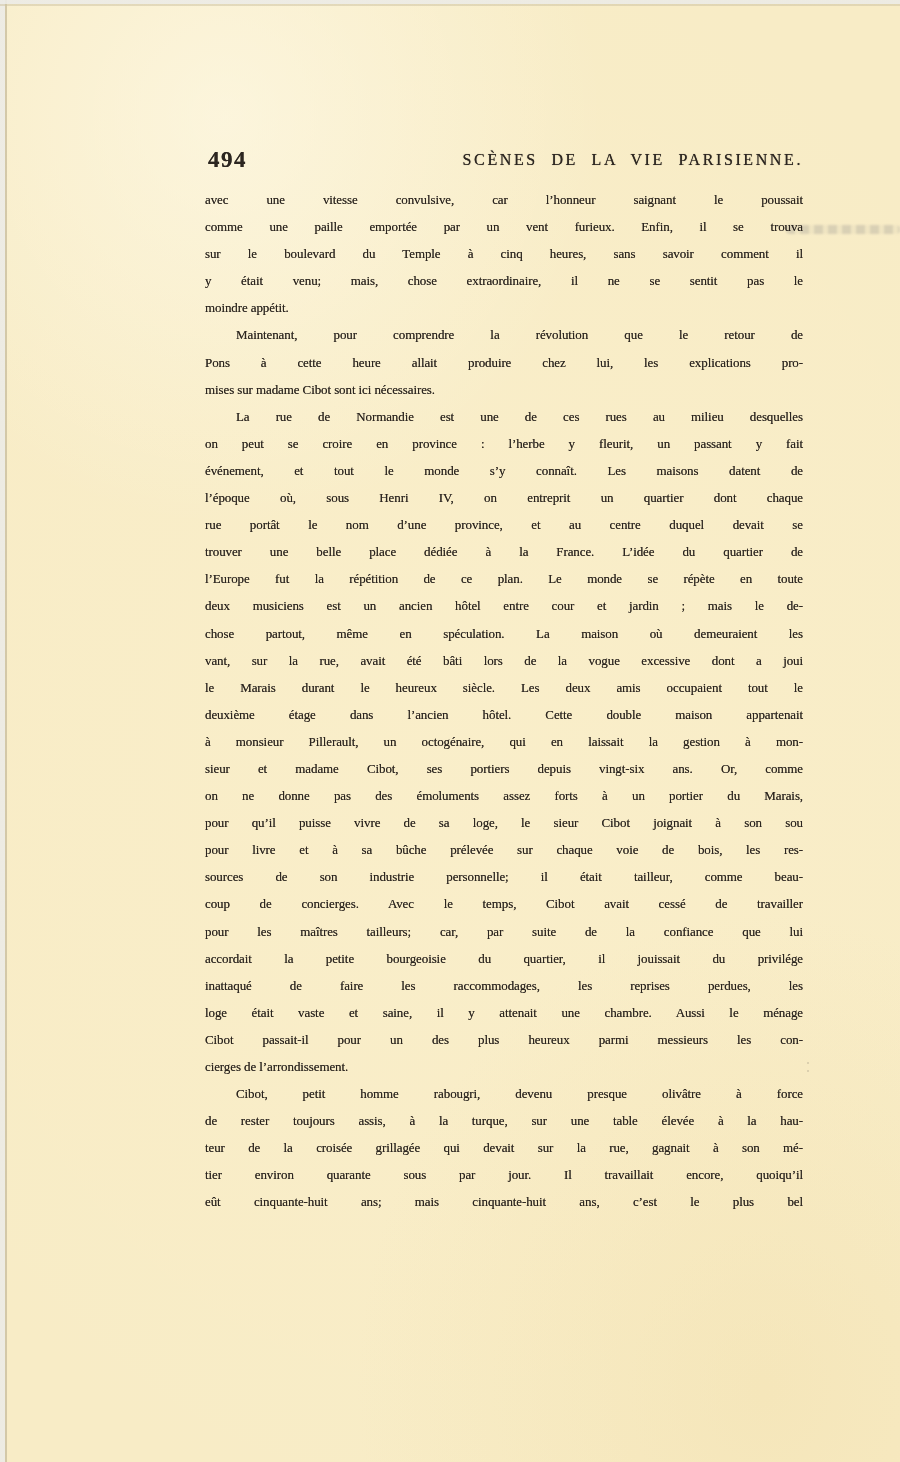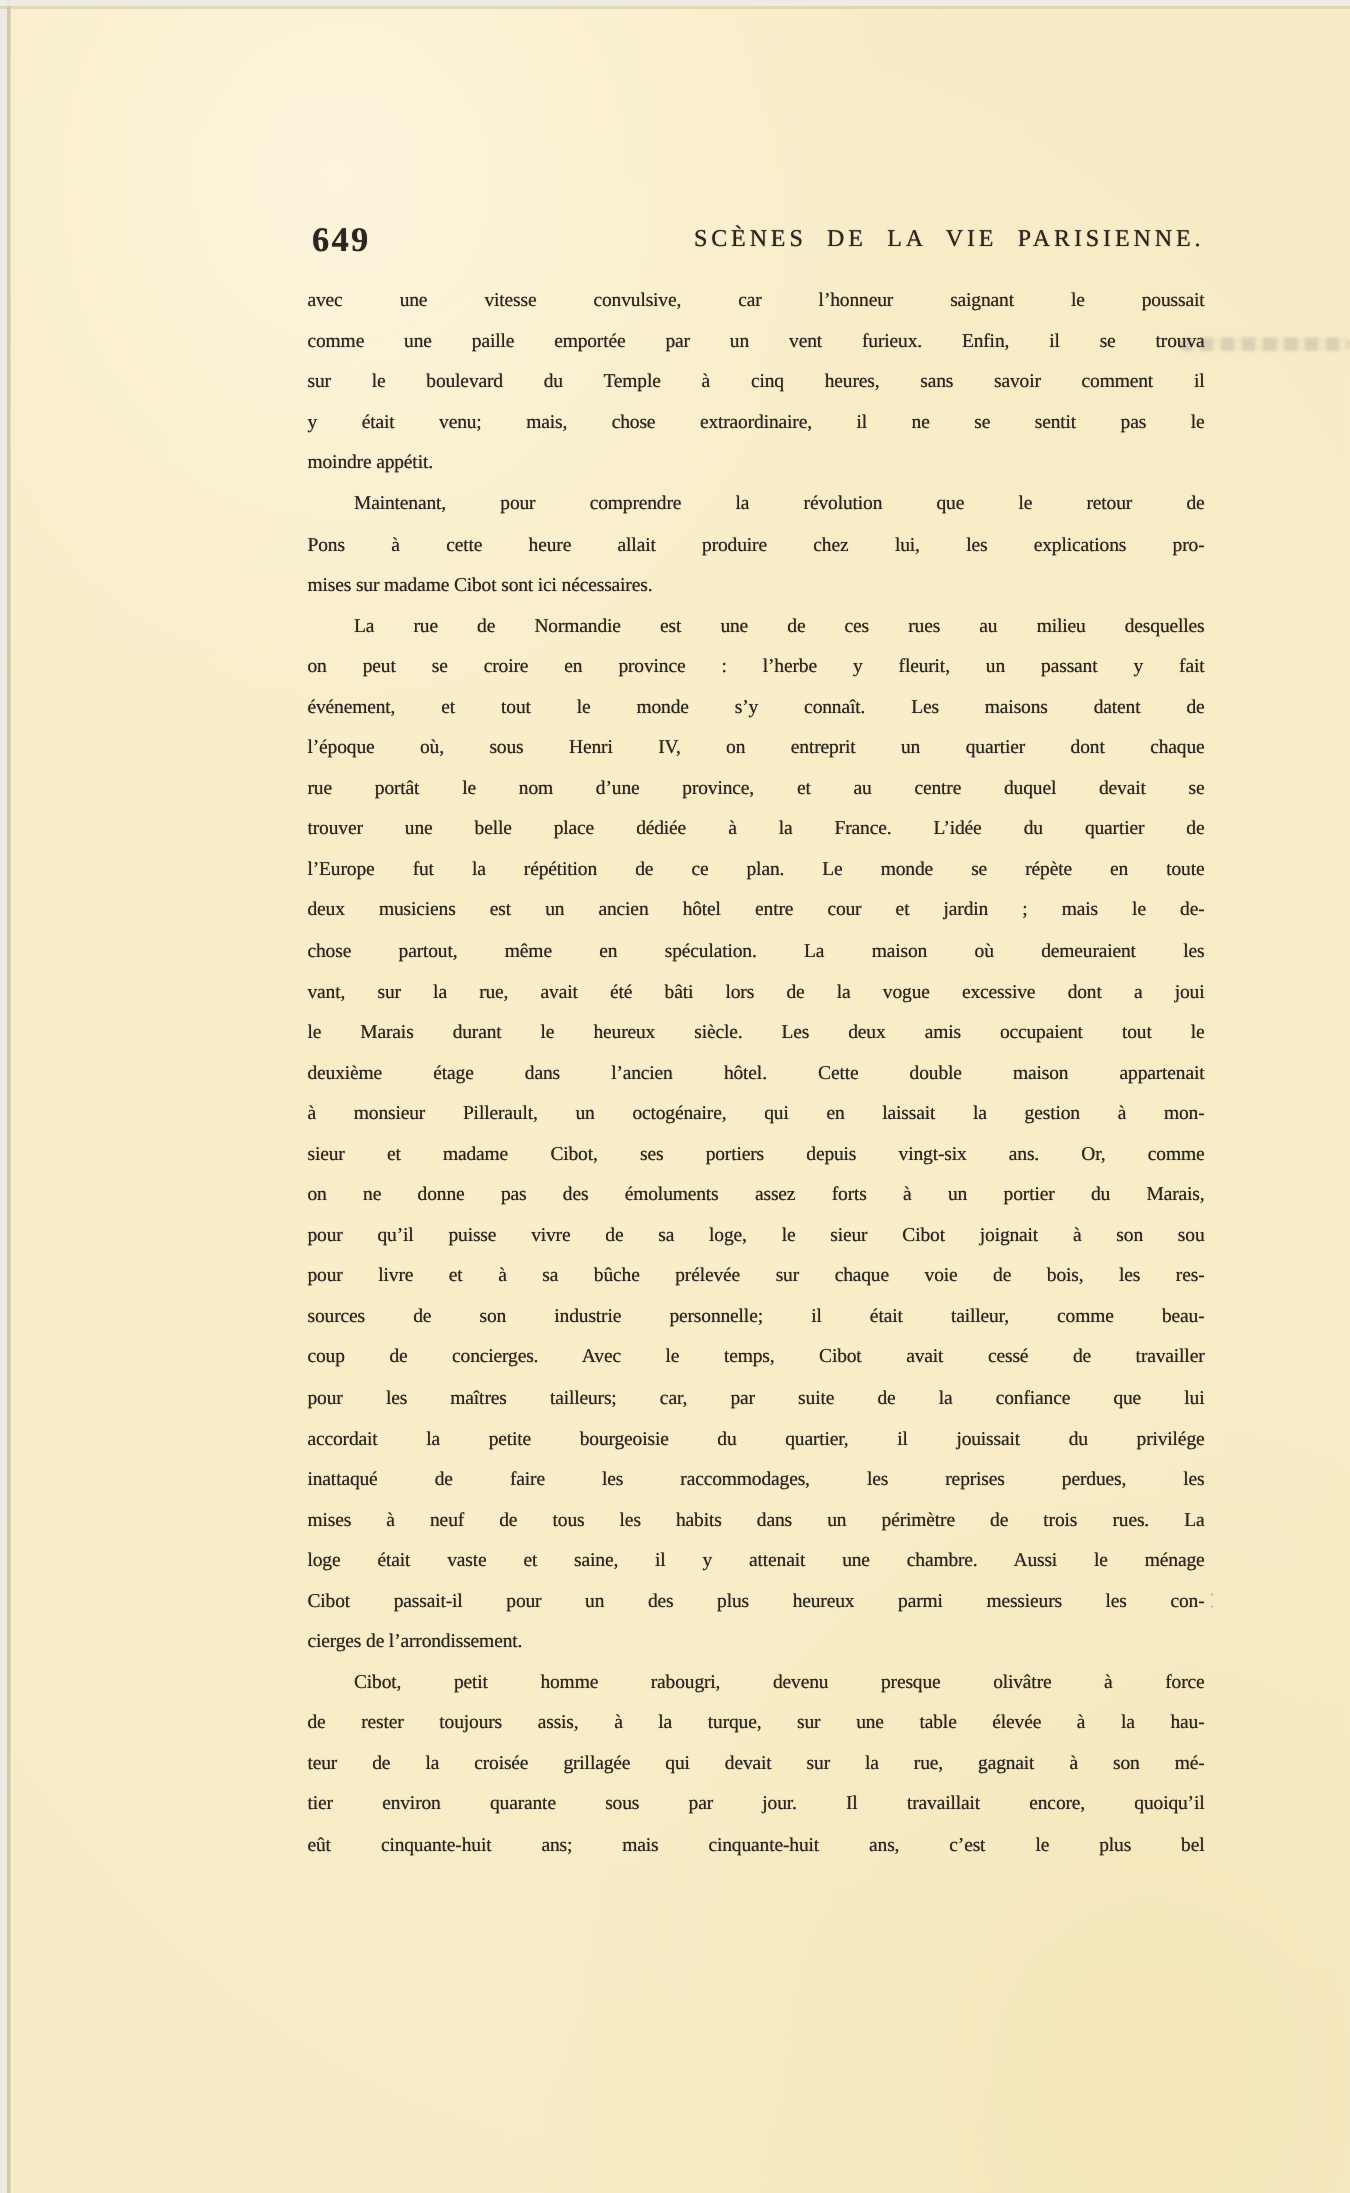--- a/index.html
+++ b/index.html
@@ -86,21 +86,21 @@
 </head>
 <body>
 
 <div id="page">
   <div class="edge-left"></div>
   <div class="edge-top"></div>
   <div class="smudge"></div>
   <div class="dots-artifact"></div>
 
   <div id="running-head">
-    <span id="page-number">649</span>
+    <span id="page-number">494</span>
     <span id="running-title">SCÈNES DE LA VIE PARISIENNE.</span>
   </div>
 
   <div id="text-block">
       <div class="paragraph">
         <div class="line">avec une vitesse convulsive, car l’honneur saignant le poussait</div>
         <div class="line">comme une paille emportée par un vent furieux. Enfin, il se trouva</div>
         <div class="line">sur le boulevard du Temple à cinq heures, sans savoir comment il</div>
         <div class="line">y était venu; mais, chose extraordinaire, il ne se sentit pas le</div>
         <div class="line flush">moindre appétit.</div>
@@ -126,21 +126,20 @@
         <div class="line">à monsieur Pillerault, un octogénaire, qui en laissait la gestion à mon-</div>
         <div class="line">sieur et madame Cibot, ses portiers depuis vingt-six ans. Or, comme</div>
         <div class="line">on ne donne pas des émoluments assez forts à un portier du Marais,</div>
         <div class="line">pour qu’il puisse vivre de sa loge, le sieur Cibot joignait à son sou</div>
         <div class="line">pour livre et à sa bûche prélevée sur chaque voie de bois, les res-</div>
         <div class="line">sources de son industrie personnelle; il était tailleur, comme beau-</div>
         <div class="line">coup de concierges. Avec le temps, Cibot avait cessé de travailler</div>
         <div class="line">pour les maîtres tailleurs; car, par suite de la confiance que lui</div>
         <div class="line">accordait la petite bourgeoisie du quartier, il jouissait du privilége</div>
         <div class="line">inattaqué de faire les raccommodages, les reprises perdues, les</div>
-        <div class="line">mises à neuf de tous les habits dans un périmètre de trois rues. La</div>
         <div class="line">loge était vaste et saine, il y attenait une chambre. Aussi le ménage</div>
         <div class="line">Cibot passait-il pour un des plus heureux parmi messieurs les con-</div>
         <div class="line flush">cierges de l’arrondissement.</div>
       </div>
       <div class="paragraph">
         <div class="line indent">Cibot, petit homme rabougri, devenu presque olivâtre à force</div>
         <div class="line">de rester toujours assis, à la turque, sur une table élevée à la hau-</div>
         <div class="line">teur de la croisée grillagée qui devait sur la rue, gagnait à son mé-</div>
         <div class="line">tier environ quarante sous par jour. Il travaillait encore, quoiqu’il</div>
         <div class="line">eût cinquante-huit ans; mais cinquante-huit ans, c’est le plus bel</div>

